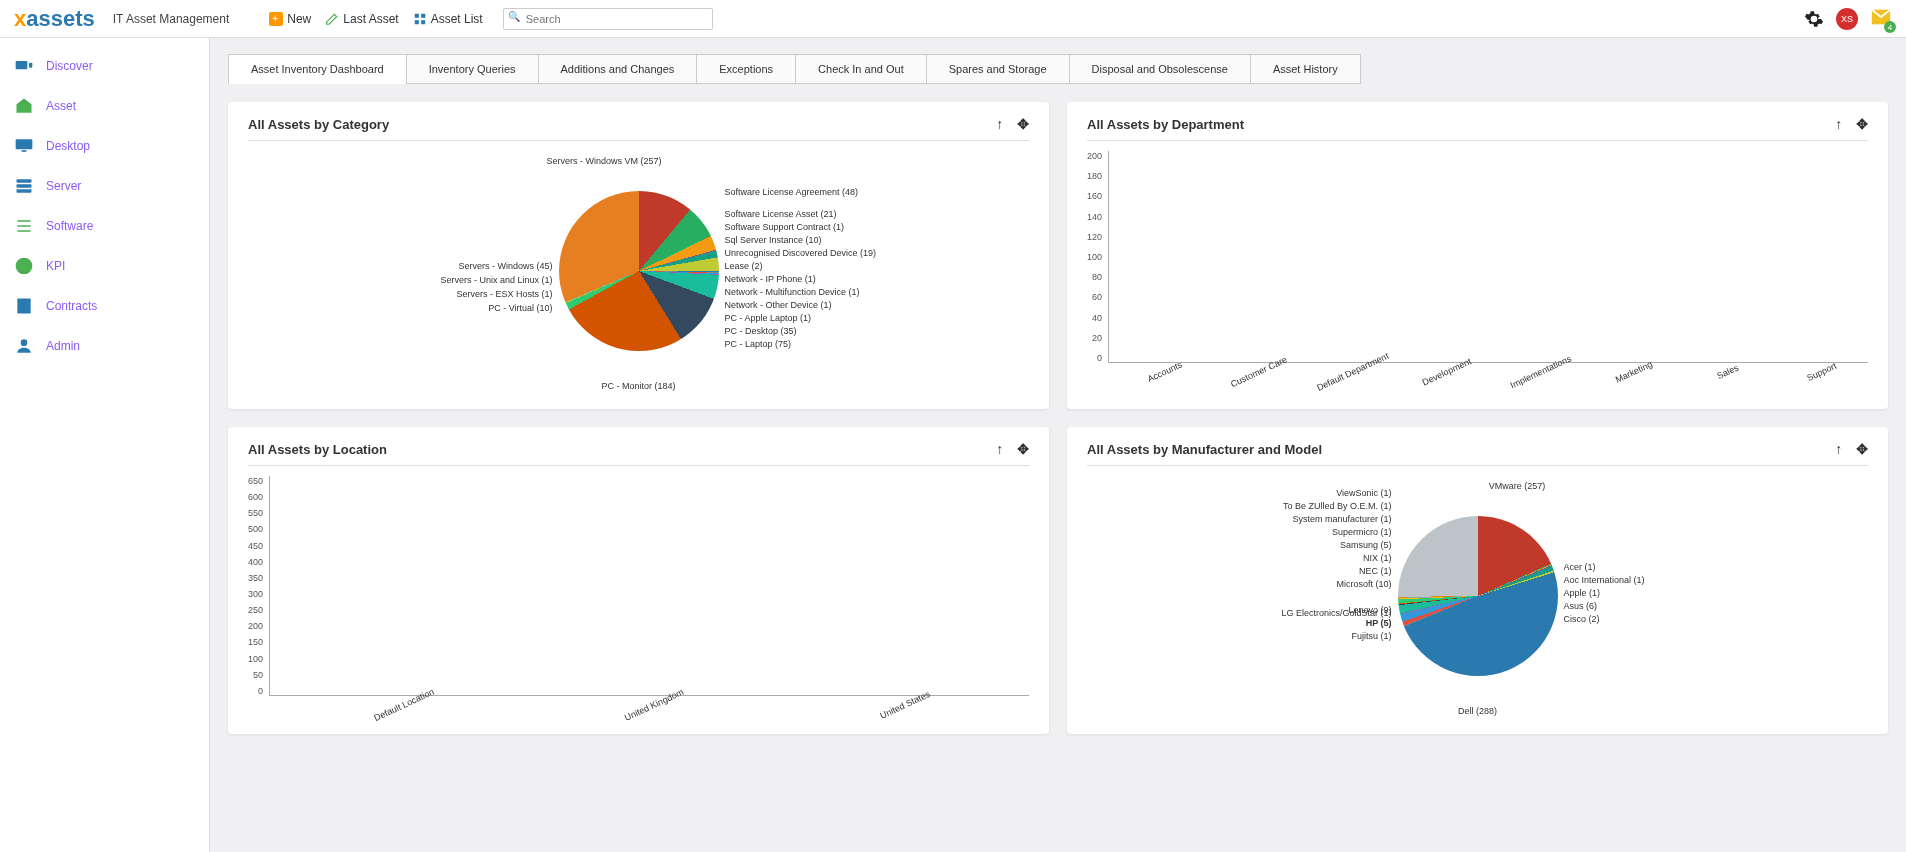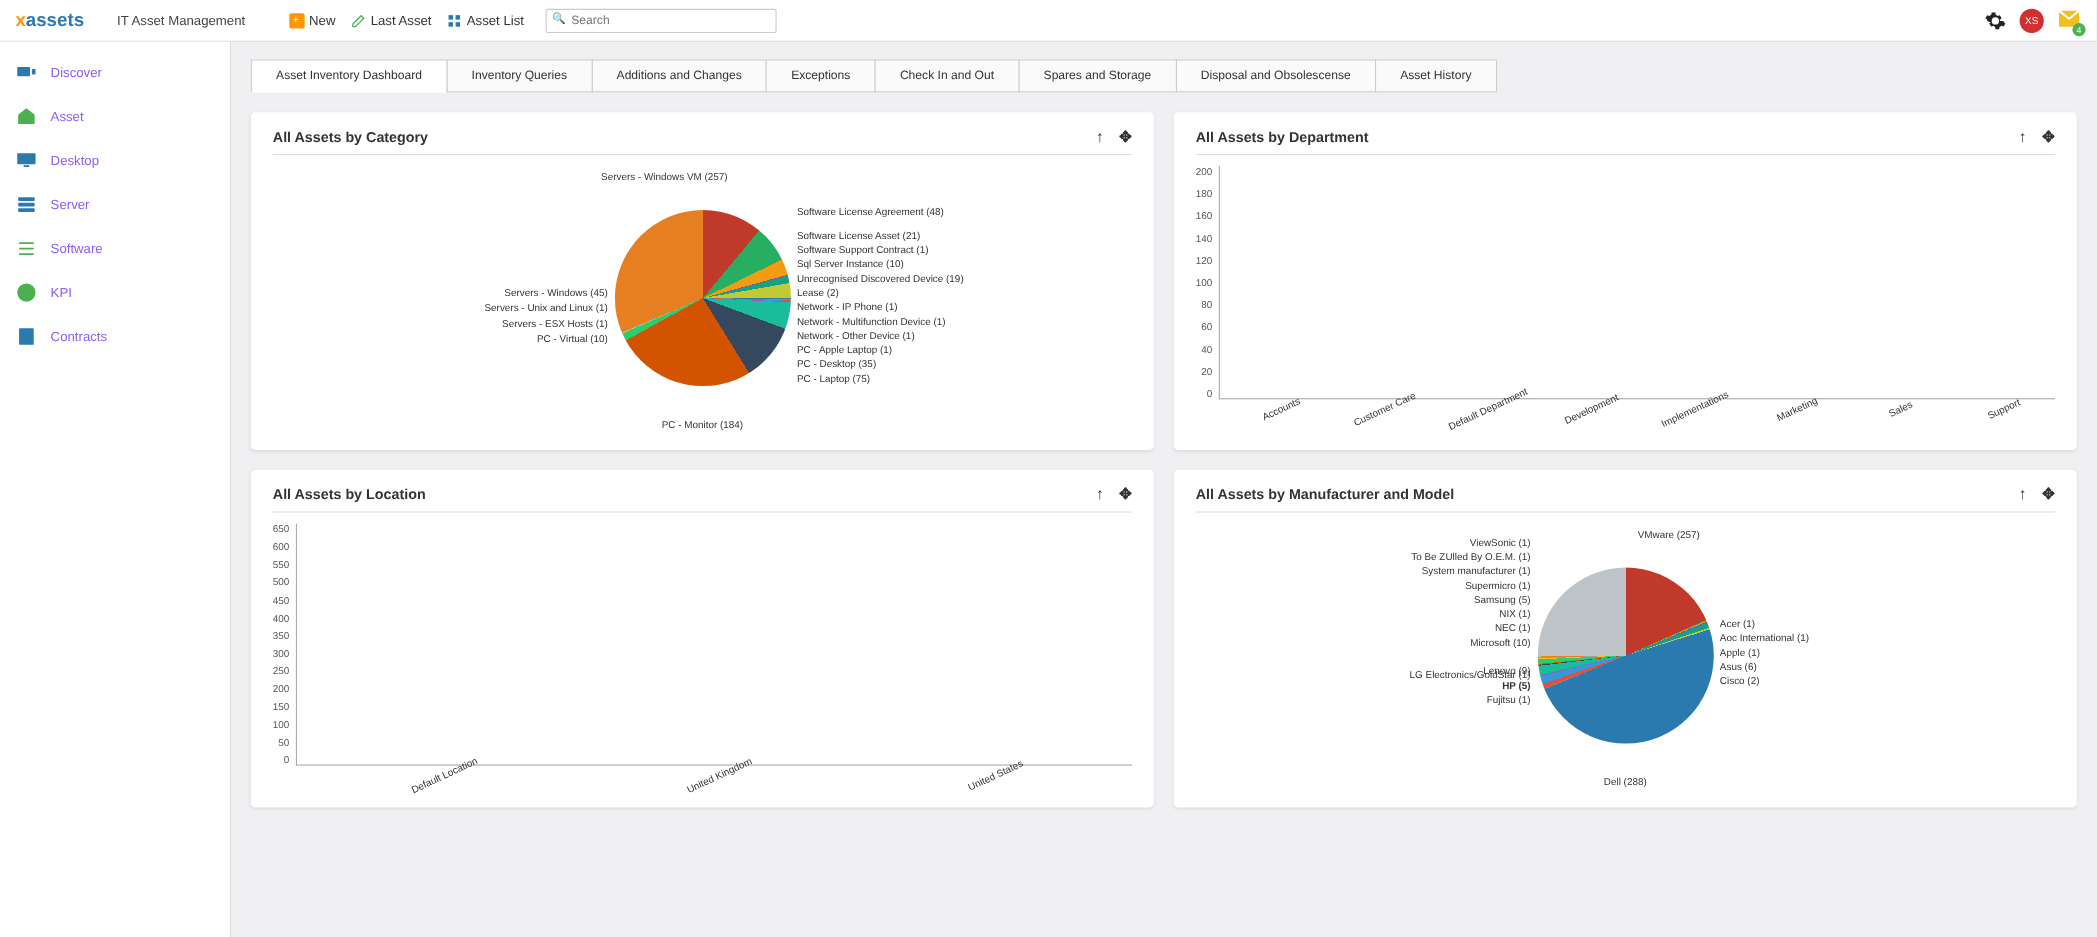--- a/index.html
+++ b/index.html
@@ -1,18 +1,18 @@
 <!DOCTYPE html>
 <html><head>
 <meta charset="utf-8">
 <style>
 * { box-sizing: border-box; margin: 0; padding: 0; }
 body { font-family: Arial, sans-serif; font-size: 12px; background: #f0f0f2; color: #333; }
 .topbar { display: flex; align-items: center; padding: 6px 14px; background: #fff; border-bottom: 1px solid #ddd; height: 38px; }
-.logo { font-size: 17px; font-weight: 600; margin-right: 30px; }
+.logo { font-size: 22px; font-weight: 600; margin-right: 18px; }
 .logo .x { color: #ff9800; }
 .logo .assets { color: #2a7ab0; }
 .module-name { color: #444; font-size: 12px; margin-right: 40px; }
 .top-btn { display: inline-flex; align-items: center; margin-right: 14px; cursor: pointer; font-size: 12px; color: #333; }
 .top-btn .ico { width: 14px; height: 14px; margin-right: 4px; display: inline-block; }
 .ico-new { background: #ff9800; border-radius: 2px; position: relative; }
 .ico-new::after { content: "+"; color: #fff; font-size: 10px; position: absolute; top: 0; left: 3px; line-height: 14px; }
 .search { margin-left: 6px; position: relative; }
 .search input { width: 210px; height: 22px; padding: 2px 18px 2px 22px; border: 1px solid #ccc; border-radius: 2px; font-size: 11px; }
 .search::before { content: "🔍"; position: absolute; left: 6px; top: 3px; font-size: 10px; color: #999; }
@@ -149,20 +149,29 @@
         </span>
         <span>KPI</span>
       </div>
     <div class="side-item">
         <span class="sico">
           <svg width="20" height="20" viewBox="0 0 24 24" fill="#2a7ab0">
             <rect x="4" y="3" width="16" height="18" rx="1"></rect>
           </svg>
         </span>
         <span>Contracts</span>
+      </div>
+    <div class="side-item">
+        <span class="sico">
+          <svg width="20" height="20" viewBox="0 0 24 24" fill="#2a7ab0">
+            <circle cx="12" cy="8" r="4"></circle>
+            <path d="M4 20c0-4 4-6 8-6s8 2 8 6"></path>
+          </svg>
+        </span>
+        <span>Admin</span>
       </div>
   </div>
 
   <div class="main">
     <div class="tabs">
       <div class="tab active">Asset Inventory Dashboard</div>
       <div class="tab">Inventory Queries</div>
       <div class="tab">Additions and Changes</div>
       <div class="tab">Exceptions</div>
       <div class="tab">Check In and Out</div>

